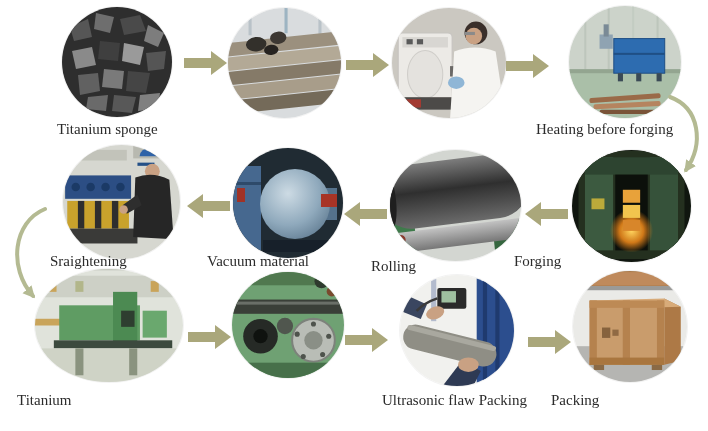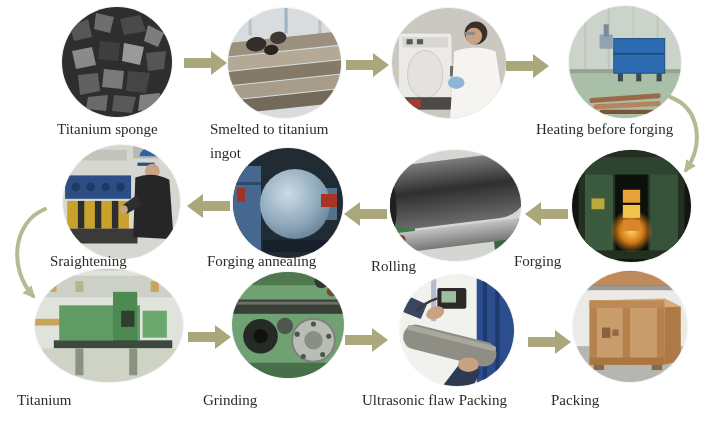--- a/index.html
+++ b/index.html
@@ -276,31 +276,29 @@
       <rect x="16" y="30" width="72" height="7" fill="#bd8a55"></rect>
       <rect x="16" y="85" width="72" height="7" fill="#a9763f"></rect>
       <rect x="28" y="56" width="8" height="10" fill="#6a4a2a" opacity="0.7"></rect>
       <rect x="38" y="58" width="6" height="6" fill="#6a4a2a" opacity="0.6"></rect>
       <rect x="20" y="92" width="10" height="5" fill="#8a6a46"></rect>
       <rect x="76" y="92" width="10" height="5" fill="#8a6a46"></rect>
     </svg>
   </div>
 
   <div class="step-label" style="left:57px;top:117px;width:170px;">Titanium sponge</div>
-  <div class="step-label" style="left:210px;top:117px;width:150px;">Smelted to titanium ingot</div>
   <div class="step-label" style="left:536px;top:117px;width:170px;">Heating before forging</div>
 
   <div class="step-label" style="left:50px;top:249px;width:170px;">Sraightening</div>
-  <div class="step-label" style="left:207px;top:249px;width:170px;">Forging annealing</div>
+  <div class="step-label" style="left:207px;top:249px;width:170px;">Vacuum material</div>
   <div class="step-label" style="left:514px;top:249px;width:170px;">Forging</div>
   <div class="step-label" style="left:371px;top:254px;width:170px;">Rolling</div>
 
   <div class="step-label" style="left:17px;top:388px;width:170px;">Titanium</div>
-  <div class="step-label" style="left:203px;top:388px;width:170px;">Grinding</div>
-  <div class="step-label" style="left:362px;top:388px;width:190px;">Ultrasonic flaw Packing</div>
+  <div class="step-label" style="left:382px;top:388px;width:190px;">Ultrasonic flaw Packing</div>
   <div class="step-label" style="left:551px;top:388px;width:170px;">Packing</div>
 
   <svg class="arrow" style="left:184px;top:50px;" viewBox="0 0 44 26">
     <polygon points="0,8 27,8 27,1 43,13 27,25 27,18 0,18" fill="#aaa77b"></polygon>
   </svg>
   <svg class="arrow" style="left:346px;top:52px;" viewBox="0 0 44 26">
     <polygon points="0,8 27,8 27,1 43,13 27,25 27,18 0,18" fill="#aaa77b"></polygon>
   </svg>
   <svg class="arrow" style="left:506px;top:53px;" viewBox="0 0 44 26">
     <polygon points="0,8 27,8 27,1 43,13 27,25 27,18 0,18" fill="#aaa77b"></polygon>

